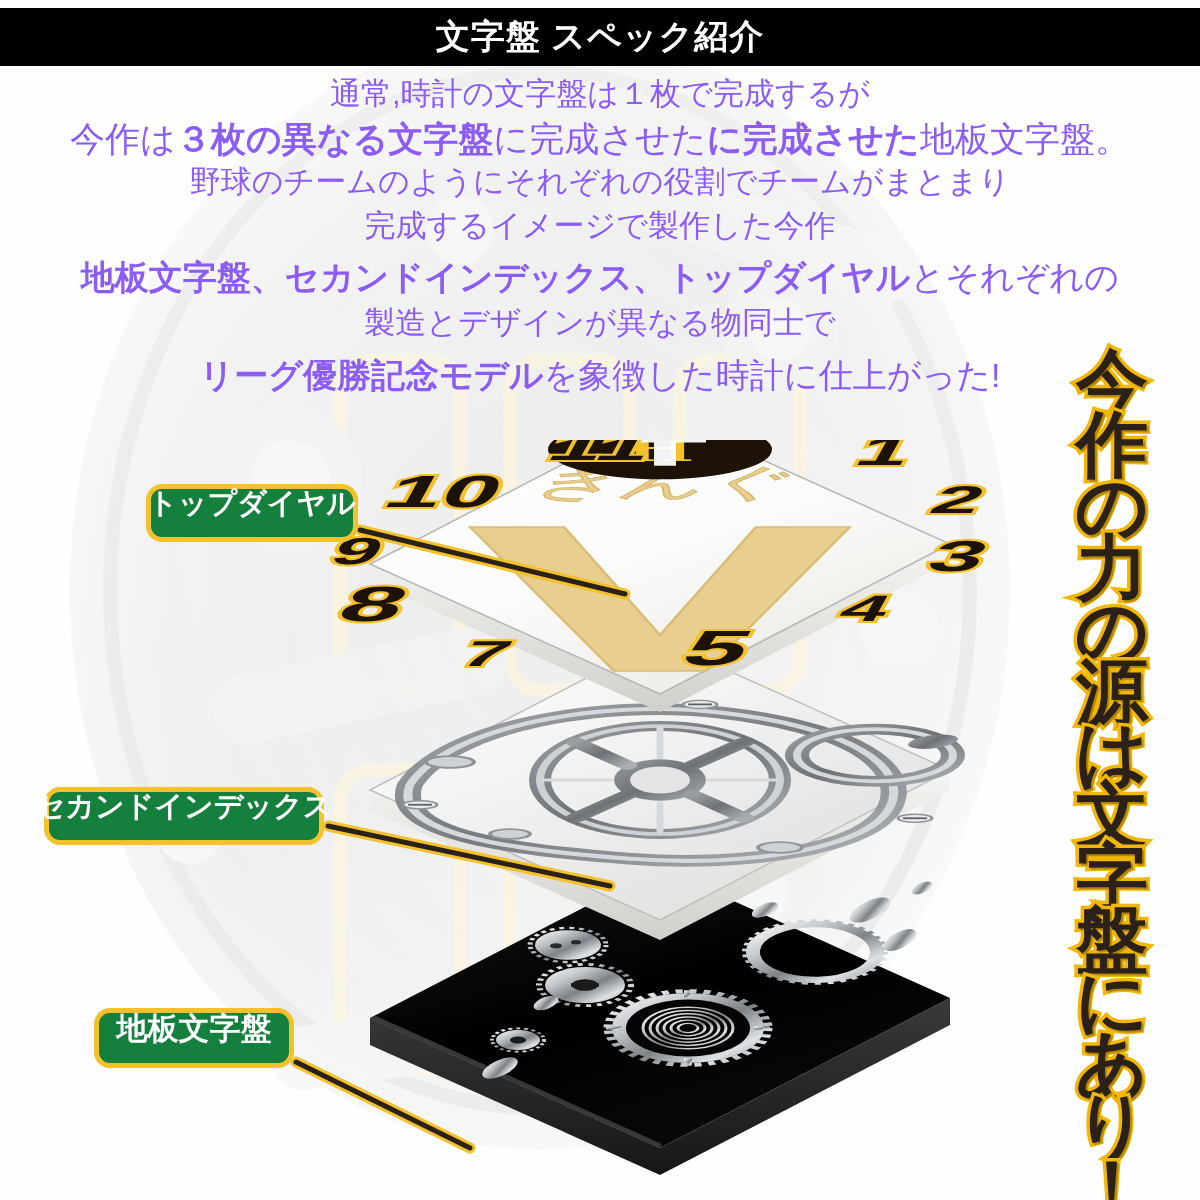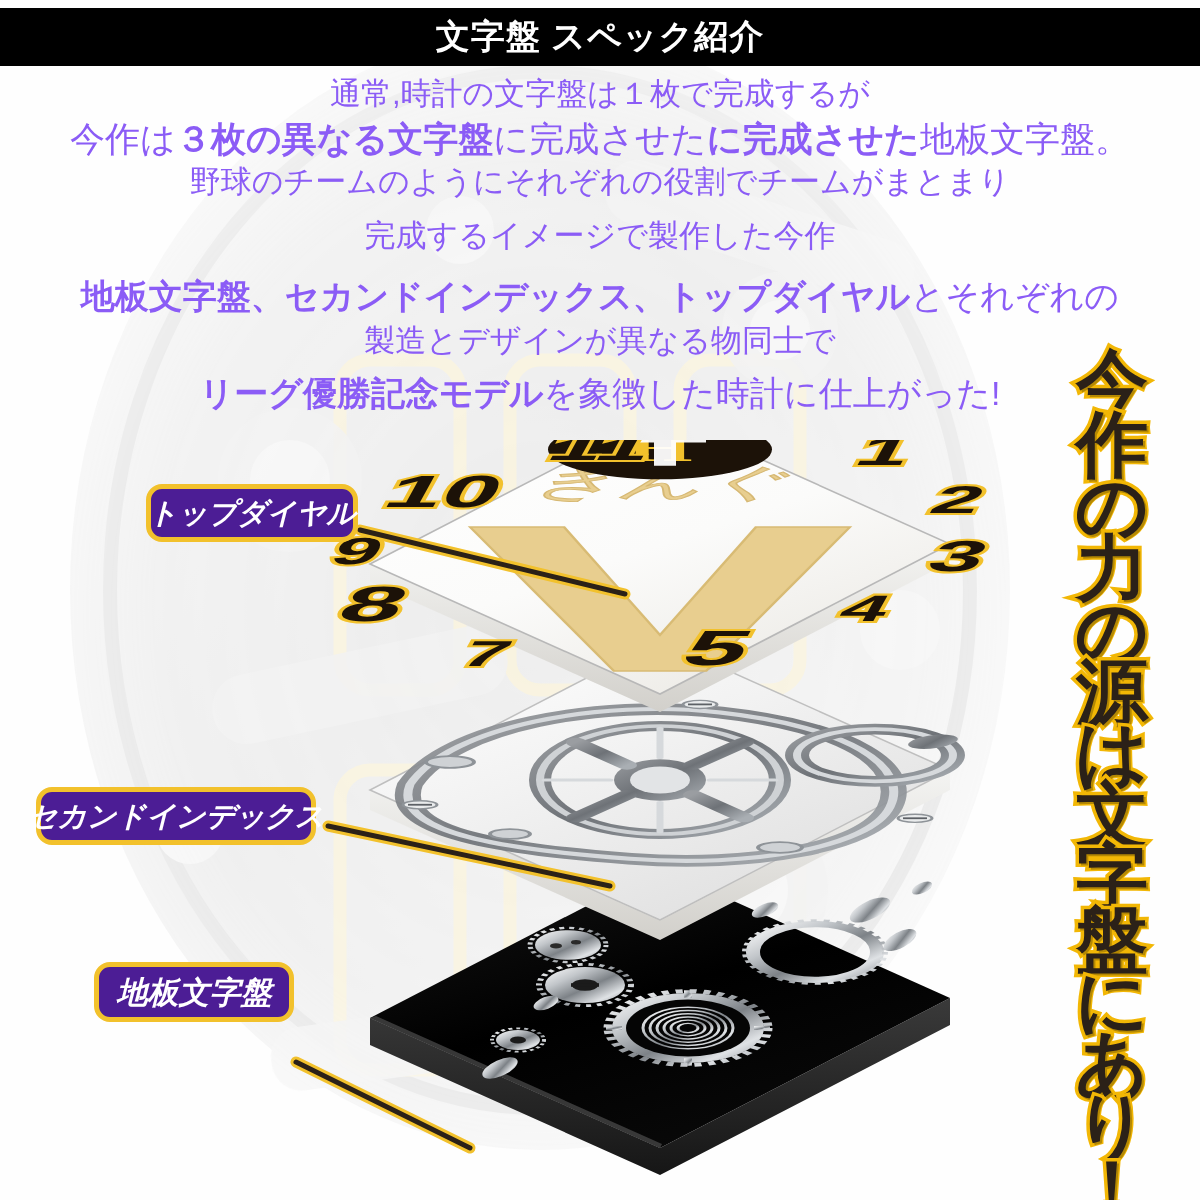--- a/index.html
+++ b/index.html
@@ -52,50 +52,49 @@
     text-align: center;
     z-index: 18;
     color: #8b5cf6;
   }
   .copy-line { white-space: nowrap; line-height: 1.30; }
   .copy-line b { font-weight: bold; }
 
   .l1 { font-size: 31px; }
   .l2 { font-size: 35px; margin-top: 2px; }
   .l3 { font-size: 31px; margin-top: 2px; font-family: Liberation Mono, monospace; }
-  .l4 { font-size: 31px; margin-top: 12px; }
-  .l5 { font-size: 34px; margin-top: 18px; }
+  .l4 { font-size: 31px; margin-top: 2px; }
+  .l5 { font-size: 34px; margin-top: 10px; font-family: Liberation Serif, serif; }
   .l6 { font-size: 31px; margin-top: 2px; }
   .l7 { font-size: 34px; margin-top: 10px; }
 
   
   .illustration {
     position: absolute;
     left: 310px; top: 440px;
     width: 700px; height: 740px;
     z-index: 10;
   }
 
   
   .callout {
     position: absolute;
-    background: #4c1d95;
+    background: #15803d;
     border: 5px solid #f2c12c;
     border-radius: 16px;
     color: #ffffff;
     font-weight: bold;
-    display: flex; align-items: center; justify-content: center;
+    display: flex; align-items: flex-start; justify-content: center;
     white-space: nowrap;
     z-index: 30;
     line-height: 1;
-    font-style: italic;
   }
   #callout-top    { left: 146px; top: 484px;  width: 212px; height: 58px; font-size: 29px; }
-  #callout-second { left:  36px; top: 787px;  width: 280px; height: 58px; font-size: 29px; }
-  #callout-base   { left:  94px; top: 962px; width: 200px; height: 60px; font-size: 31px; }
+  #callout-second { left:  44px; top: 787px;  width: 280px; height: 58px; font-size: 29px; }
+  #callout-base   { left:  94px; top: 1008px; width: 200px; height: 60px; font-size: 31px; }
 
   .leaders { position: absolute; left: 0; top: 0; width: 1200px; height: 1200px; z-index: 25; pointer-events: none; }
 
   
   .vertical-headline {
     position: absolute;
     right: 28px; top: 352px;
     width: 120px; height: 830px;
     z-index: 32;
     display: flex;

